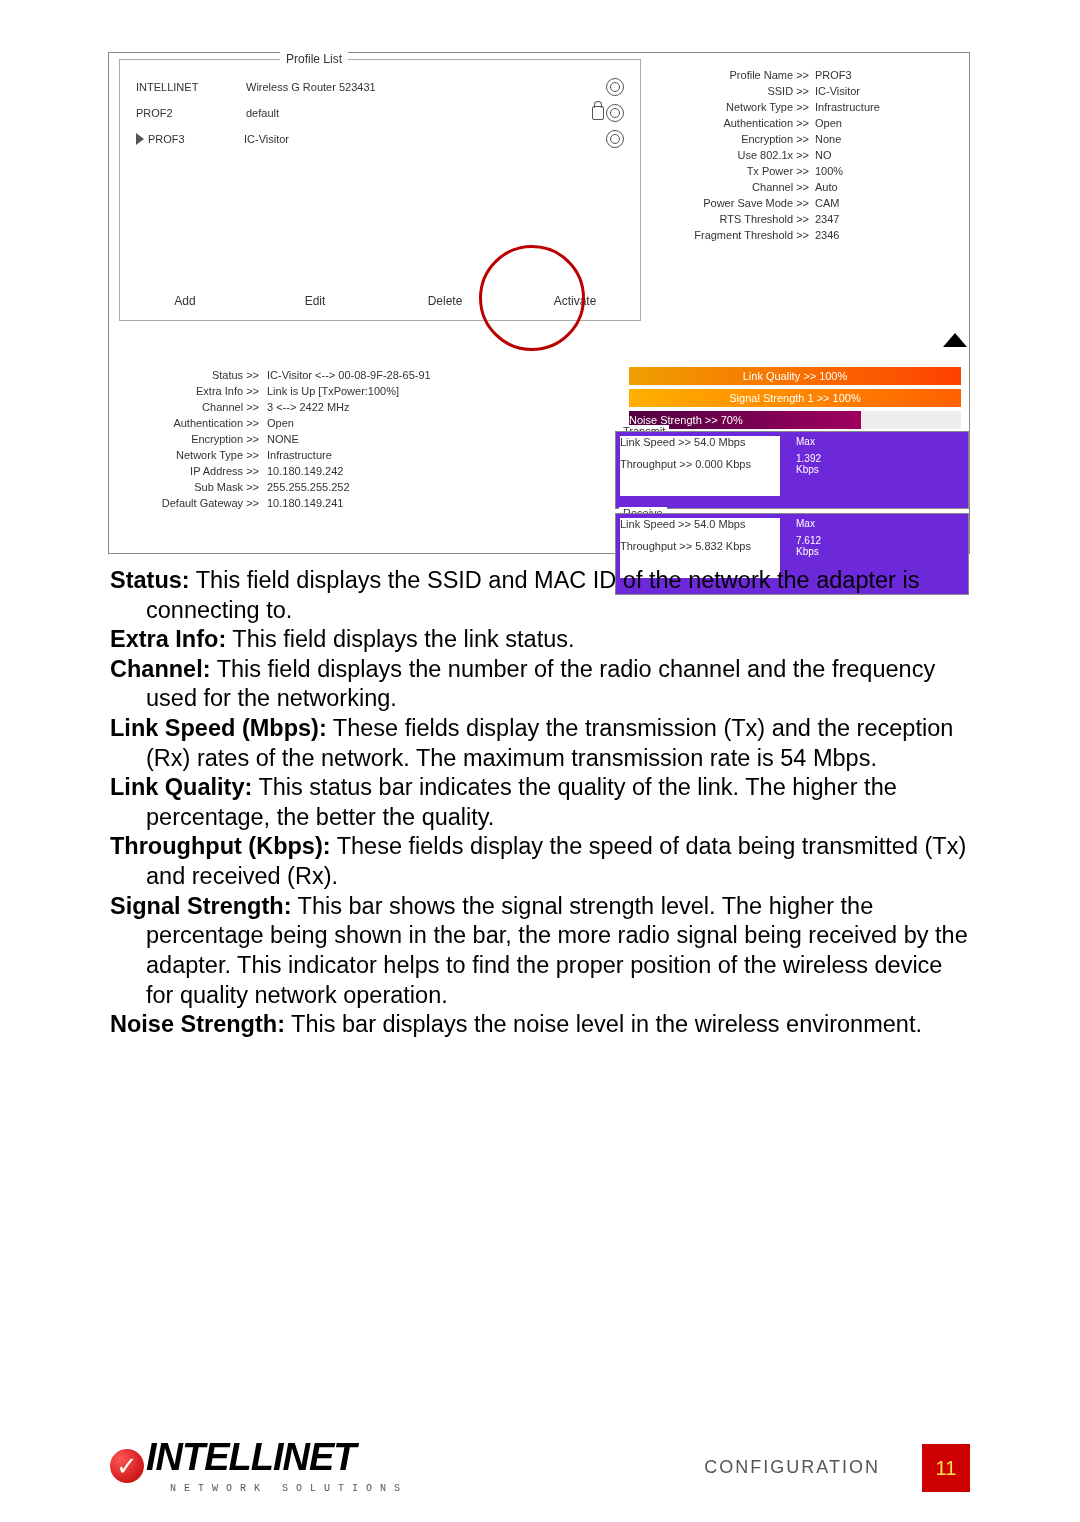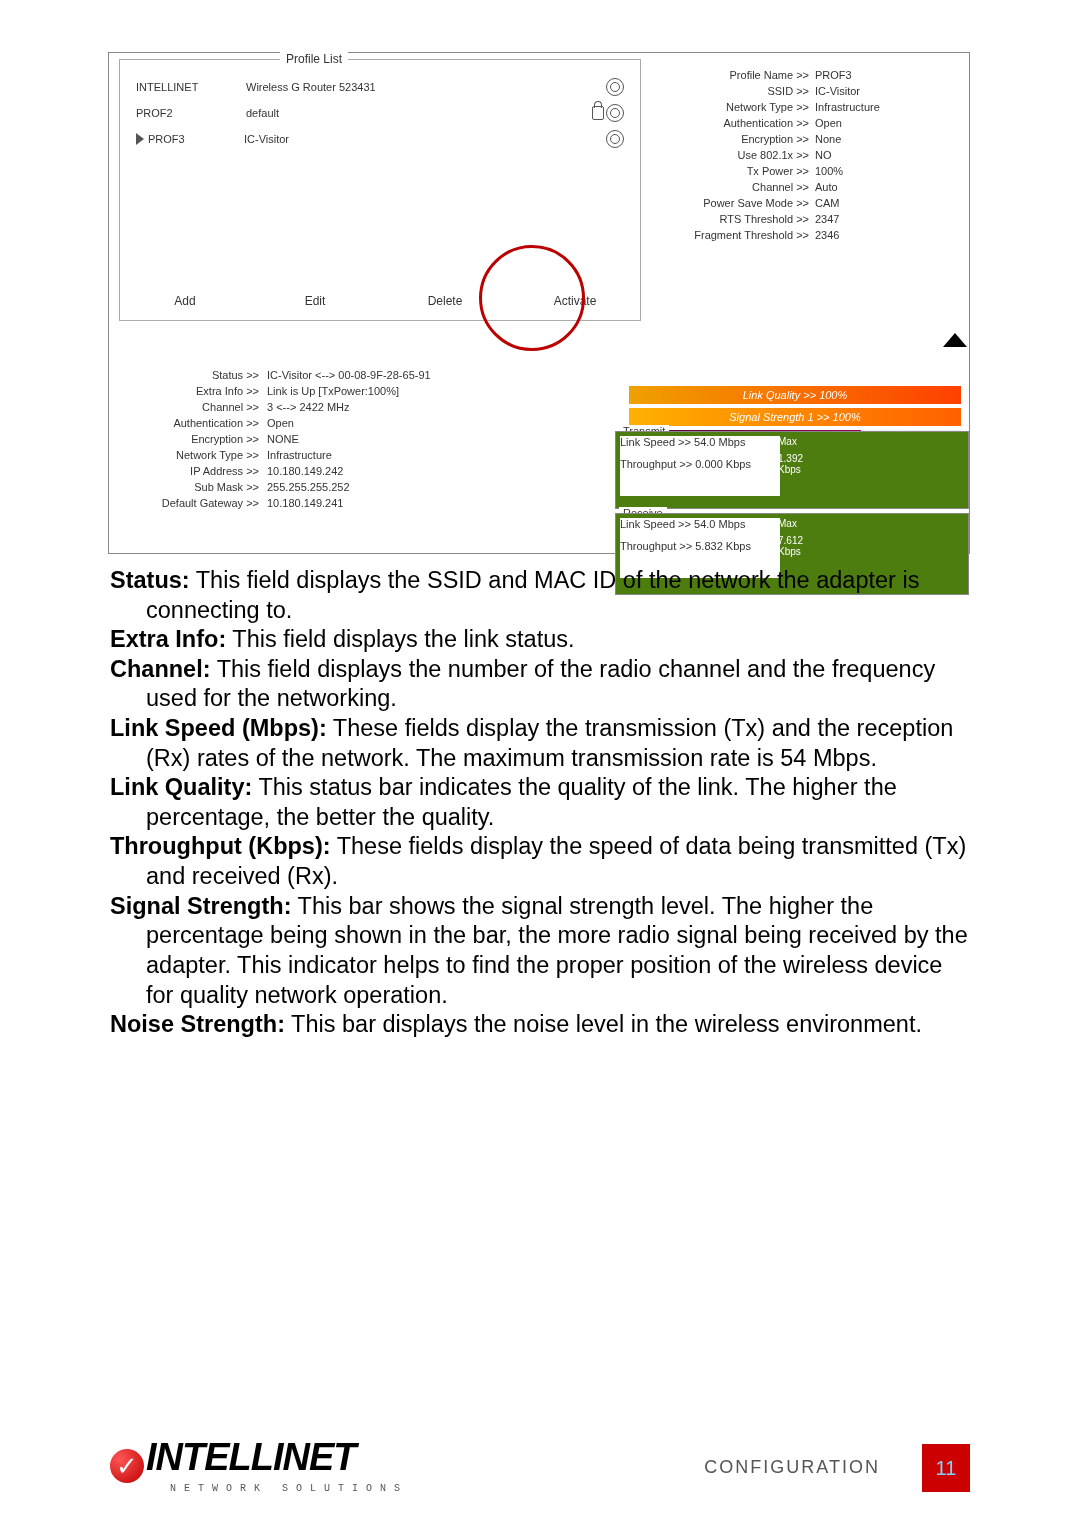--- a/index.html
+++ b/index.html
@@ -17,41 +17,41 @@
   .profile-buttons{position:absolute;left:0;bottom:-30px;width:100%;display:flex;}
   .profile-buttons .btn{flex:1;text-align:center;padding:6px 0;font-size:12px;}
   .red-circle{position:absolute;left:370px;top:192px;width:100px;height:100px;border:3px solid #b00;border-radius:50%;}
   .info-right{position:absolute;left:540px;top:14px;width:310px;font-size:11px;}
   .info-right .row{display:flex;padding:2px 0;}
   .info-right .row .lab{flex:0 0 160px;text-align:right;padding-right:6px;}
   .tri-up{position:absolute;right:2px;top:280px;width:0;height:0;border-left:12px solid transparent;border-right:12px solid transparent;border-bottom:14px solid #000;}
   .status-table{position:absolute;left:10px;top:314px;width:380px;font-size:11px;}
   .status-table .row{display:flex;padding:2px 0;}
   .status-table .row .lab{flex:0 0 140px;text-align:right;padding-right:8px;}
-  .bars{position:absolute;left:520px;top:333px;width:332px;font-style:italic;}
+  .bars{position:absolute;left:520px;top:314px;width:332px;}
   .bar-lq{height:18px;background:linear-gradient(90deg,#f0a000,#ff4000);color:#fff;text-align:center;font-size:11px;line-height:18px;margin-bottom:4px;}
   .bar-ss{height:18px;background:linear-gradient(90deg,#ffb000,#ff6000);color:#fff;text-align:center;font-size:11px;line-height:18px;margin-bottom:4px;}
   .bar-ns{height:18px;background:linear-gradient(90deg,#500040,#a00060 70%,#eee 70%);color:#fff;text-align:left;font-size:11px;line-height:18px;margin-bottom:4px;}
-  .tr-box{position:absolute;border:1px solid #888;background:#4d7c0f;color:#fff;font-size:10px;padding:4px;}
+  .tr-box{position:absolute;border:1px solid #888;background:#6d28d9;color:#fff;font-size:10px;padding:4px;}
   .tr-title{position:absolute;background:#fff;color:#333;font-size:11px;padding:0 4px;}
   .tr-tx{left:506px;top:378px;width:344px;height:68px;}
   .tr-rx{left:506px;top:460px;width:344px;height:72px;}
   .tr-left{color:#333;background:#fff;position:absolute;left:4px;top:4px;width:160px;height:60px;font-size:11px;}
-  .tr-right{position:absolute;right:20px;top:4px;width:170px;height:60px;}
+  .tr-right{position:absolute;right:2px;top:4px;width:170px;height:60px;}
   .body-text{position:absolute;left:110px;top:566px;width:860px;font-size:23.5px;line-height:1.26;}
   .body-text p{margin:0 0 0 0;}
   .body-text .hang{padding-left:36px;text-indent:-36px;}
   .body-text b{font-weight:bold;}
   .footer{position:absolute;left:0;bottom:0;width:100%;height:100px;}
   .logo{position:absolute;left:110px;bottom:28px;}
   .logo-main{font-weight:900;font-size:38px;font-style:italic;letter-spacing:-1px;}
   .logo-sub{font-size:10px;letter-spacing:8px;color:#555;margin-left:60px;font-family:Liberation Mono, monospace;}
   .checkball{display:inline-block;width:34px;height:34px;background:radial-gradient(circle at 30% 30%,#f55,#b00);border-radius:50%;color:#fff;font-size:26px;text-align:center;line-height:34px;vertical-align:middle;margin-right:2px;}
   .conf{position:absolute;right:200px;bottom:44px;font-size:18px;letter-spacing:2px;color:#555;}
-  .pagenum{position:absolute;right:110px;bottom:30px;width:48px;height:48px;background:#c00;color:#7dd3fc;font-size:20px;text-align:center;line-height:48px;margin-top:13px;}
+  .pagenum{position:absolute;right:110px;bottom:30px;width:48px;height:48px;background:#c00;color:#fde047;font-size:20px;text-align:center;line-height:48px;margin-top:13px;}
   .lock-icon{display:inline-block;width:10px;height:12px;border:1px solid #555;border-radius:2px;position:relative;margin-right:2px;}
   .lock-icon::before{content:"";position:absolute;left:1px;top:-6px;width:6px;height:6px;border:1px solid #555;border-bottom:none;border-radius:4px 4px 0 0;}
 </style>
 </head>
 <body>
 <div class="page">
 
 <div class="screenshot">
   <div class="panel-profile">
     <div class="panel-title">Profile List</div>

